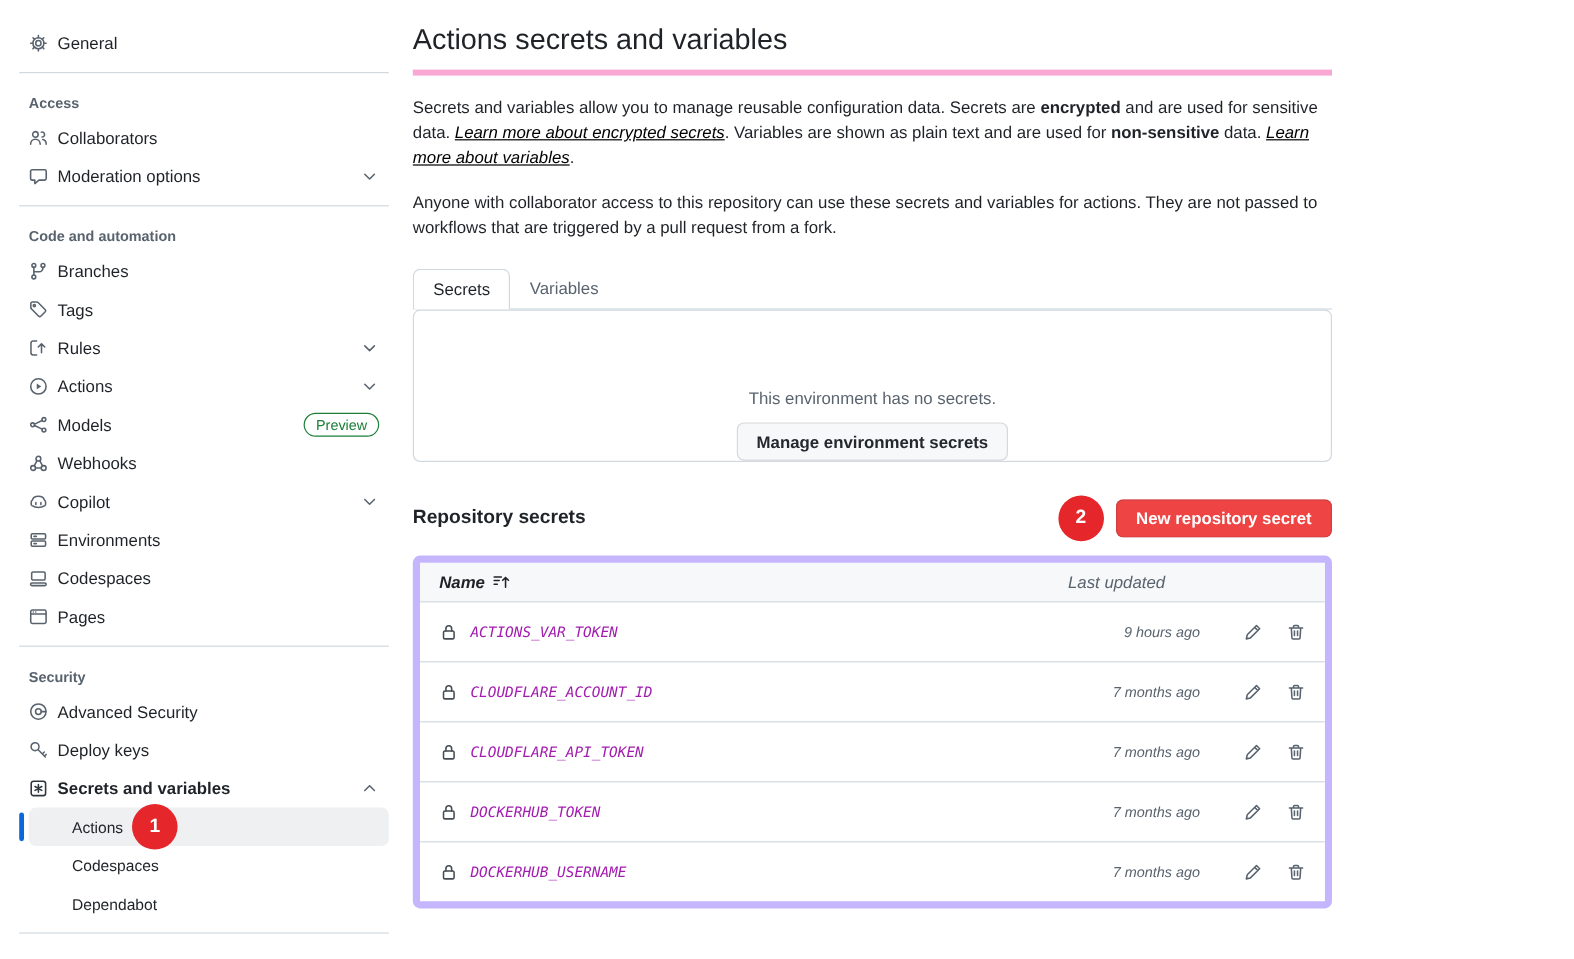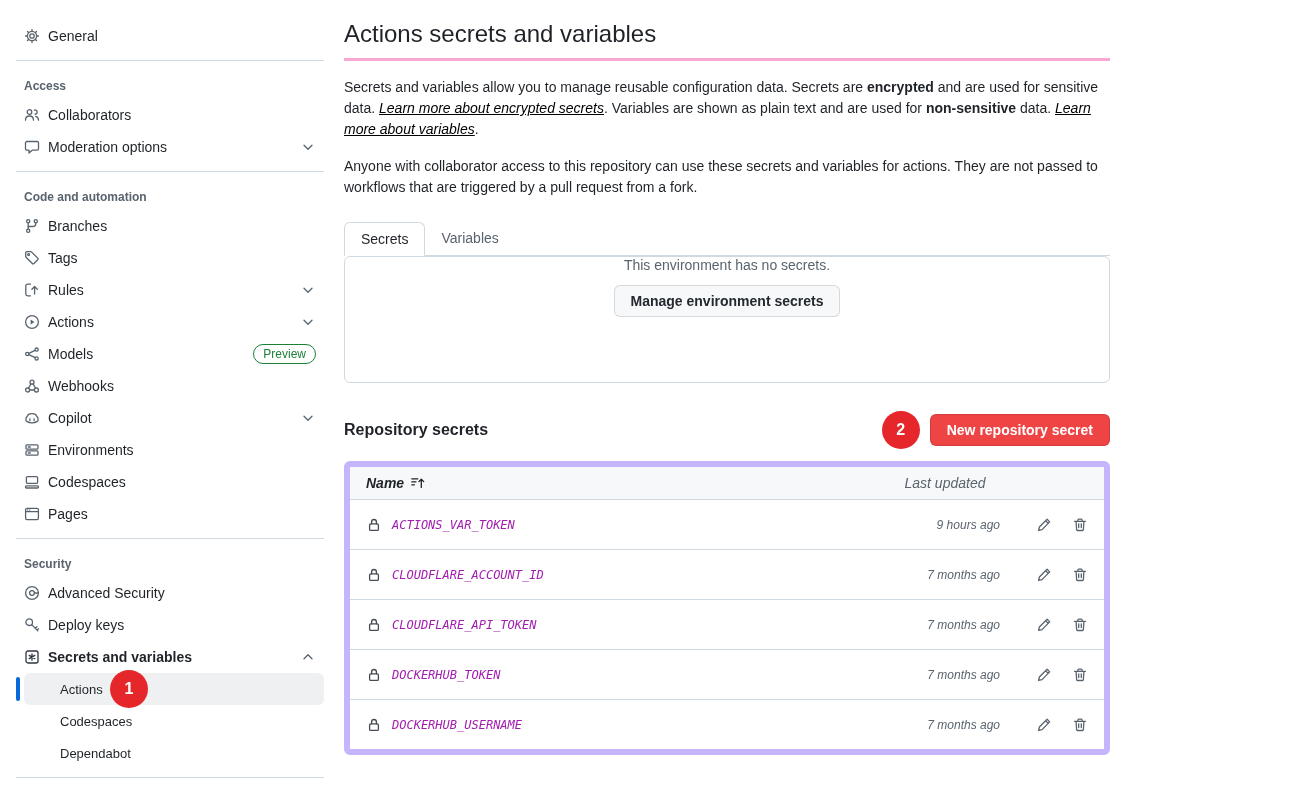--- a/index.html
+++ b/index.html
@@ -21,42 +21,42 @@
   .section-label{font-size:12px;font-weight:600;color:#59636e;padding:10px 8px 6px 8px;}
   .pill{font-size:12px;color:#1a7f37;border:1px solid #1a7f37;border-radius:999px;padding:1px 9px;line-height:16px;}
   .subitem{position:relative;height:32px;display:flex;align-items:center;margin-left:8px;padding-left:36px;border-radius:6px;font-size:13px;color:#1f2328;cursor:pointer;}
   .subitem.selected{background:#eef0f2;}
   .subitem.selected .accent-bar{position:absolute;left:-8px;top:4px;bottom:4px;width:4px;border-radius:2px;background:#0969da;}
   .step-badge{width:38px;height:38px;border-radius:50%;background:#e5262b;color:#fff;font-size:16px;font-weight:700;
     display:flex;align-items:center;justify-content:center;flex:none;}
   .subitem .step-badge{position:absolute;left:86px;top:50%;transform:translateY(-50%);z-index:3;}
   
   .main{width:766px;flex:none;box-sizing:border-box;padding-top:20px;margin-left:4px;}
-  h1.page-title{font-size:24px;font-weight:400;margin:0;padding-bottom:10px;border-bottom:3px solid #f9a8d4;}
+  h1.page-title{font-size:24px;font-weight:400;margin:0;padding-bottom:10px;border-bottom:5px solid #f9a8d4;}
   p.body-text{margin:16px 0;line-height:1.5;font-size:14px;}
   p.body-text b{font-weight:700;}
   a.link{color:#000000;text-decoration:underline;cursor:pointer;font-style:italic;}
   .tabnav{display:flex;border-bottom:1px solid #d1d9e0;margin-top:24px;}
   .tab{padding:8px 16px;font-size:14px;cursor:pointer;}
   .tab.active{background:#fff;border:1px solid #d1d9e0;border-bottom:1px solid #fff;border-radius:6px 6px 0 0;margin-bottom:-1px;color:#1f2328;}
   .tab.inactive{color:#59636e;}
   h3.section-heading{font-size:16px;font-weight:600;margin:22px 0 8px 0;}
-  .env-box{border:1px solid #d1d9e0;border-radius:6px;height:125px;display:flex;flex-direction:column;align-items:center;justify-content:flex-start;}
+  .env-box{border:1px solid #d1d9e0;border-radius:6px;height:125px;display:flex;flex-direction:column;align-items:center;justify-content:flex-end;}
   .env-msg{color:#59636e;font-size:14px;margin-bottom:12px;}
   .btn{font-family:inherit;font-size:14px;font-weight:600;height:32px;border-radius:6px;padding:0 16px;cursor:pointer;display:inline-flex;align-items:center;}
   .btn-secondary{background:#f6f8fa;color:#24292f;border:1px solid rgba(31,35,40,0.15);}
   .btn-primary{background:#ef4444;color:#fff;border:1px solid rgba(31,35,40,0.15);}
   .repo-header{display:flex;align-items:center;justify-content:space-between;margin-top:28px;margin-bottom:12px;}
   .repo-header .right{display:flex;align-items:center;gap:10px;}
   .repo-header h3{margin:0;text-align:center;}
   .secrets-table{border:6px solid #c4b5fd;border-radius:6px;overflow:hidden;font-style:italic;}
   .thead{background:#f6f8fa;display:flex;align-items:center;height:32px;padding:0 16px;font-size:14px;}
   .th-name{flex:1;display:flex;align-items:center;gap:6px;font-weight:600;color:#1f2328;cursor:pointer;}
   .th-name .icon{color:#1f2328;}
-  .th-updated{width:110px;text-align:center;color:#59636e;font-weight:400;}
+  .th-updated{width:110px;text-align:left;color:#59636e;font-weight:400;}
   .th-actions{width:88px;}
   .trow{display:flex;align-items:center;height:49px;padding:0 16px;border-top:1px solid #d1d9e0;background:#fff;}
   .cell-name{flex:1;display:flex;align-items:center;gap:10px;}
   .cell-name .icon{color:#454c54;}
   .secret-name{font-family:"DejaVu Sans Mono","Liberation Mono",monospace;font-size:12px;color:#a21caf;}
   .cell-updated{width:110px;text-align:right;font-size:12px;color:#59636e;}
   .cell-actions{width:88px;display:flex;justify-content:flex-end;align-items:center;gap:20px;}
   .icon-btn{background:none;border:0;padding:0;margin:0;cursor:pointer;color:#59636e;display:inline-flex;}
 </style>
 </head>

